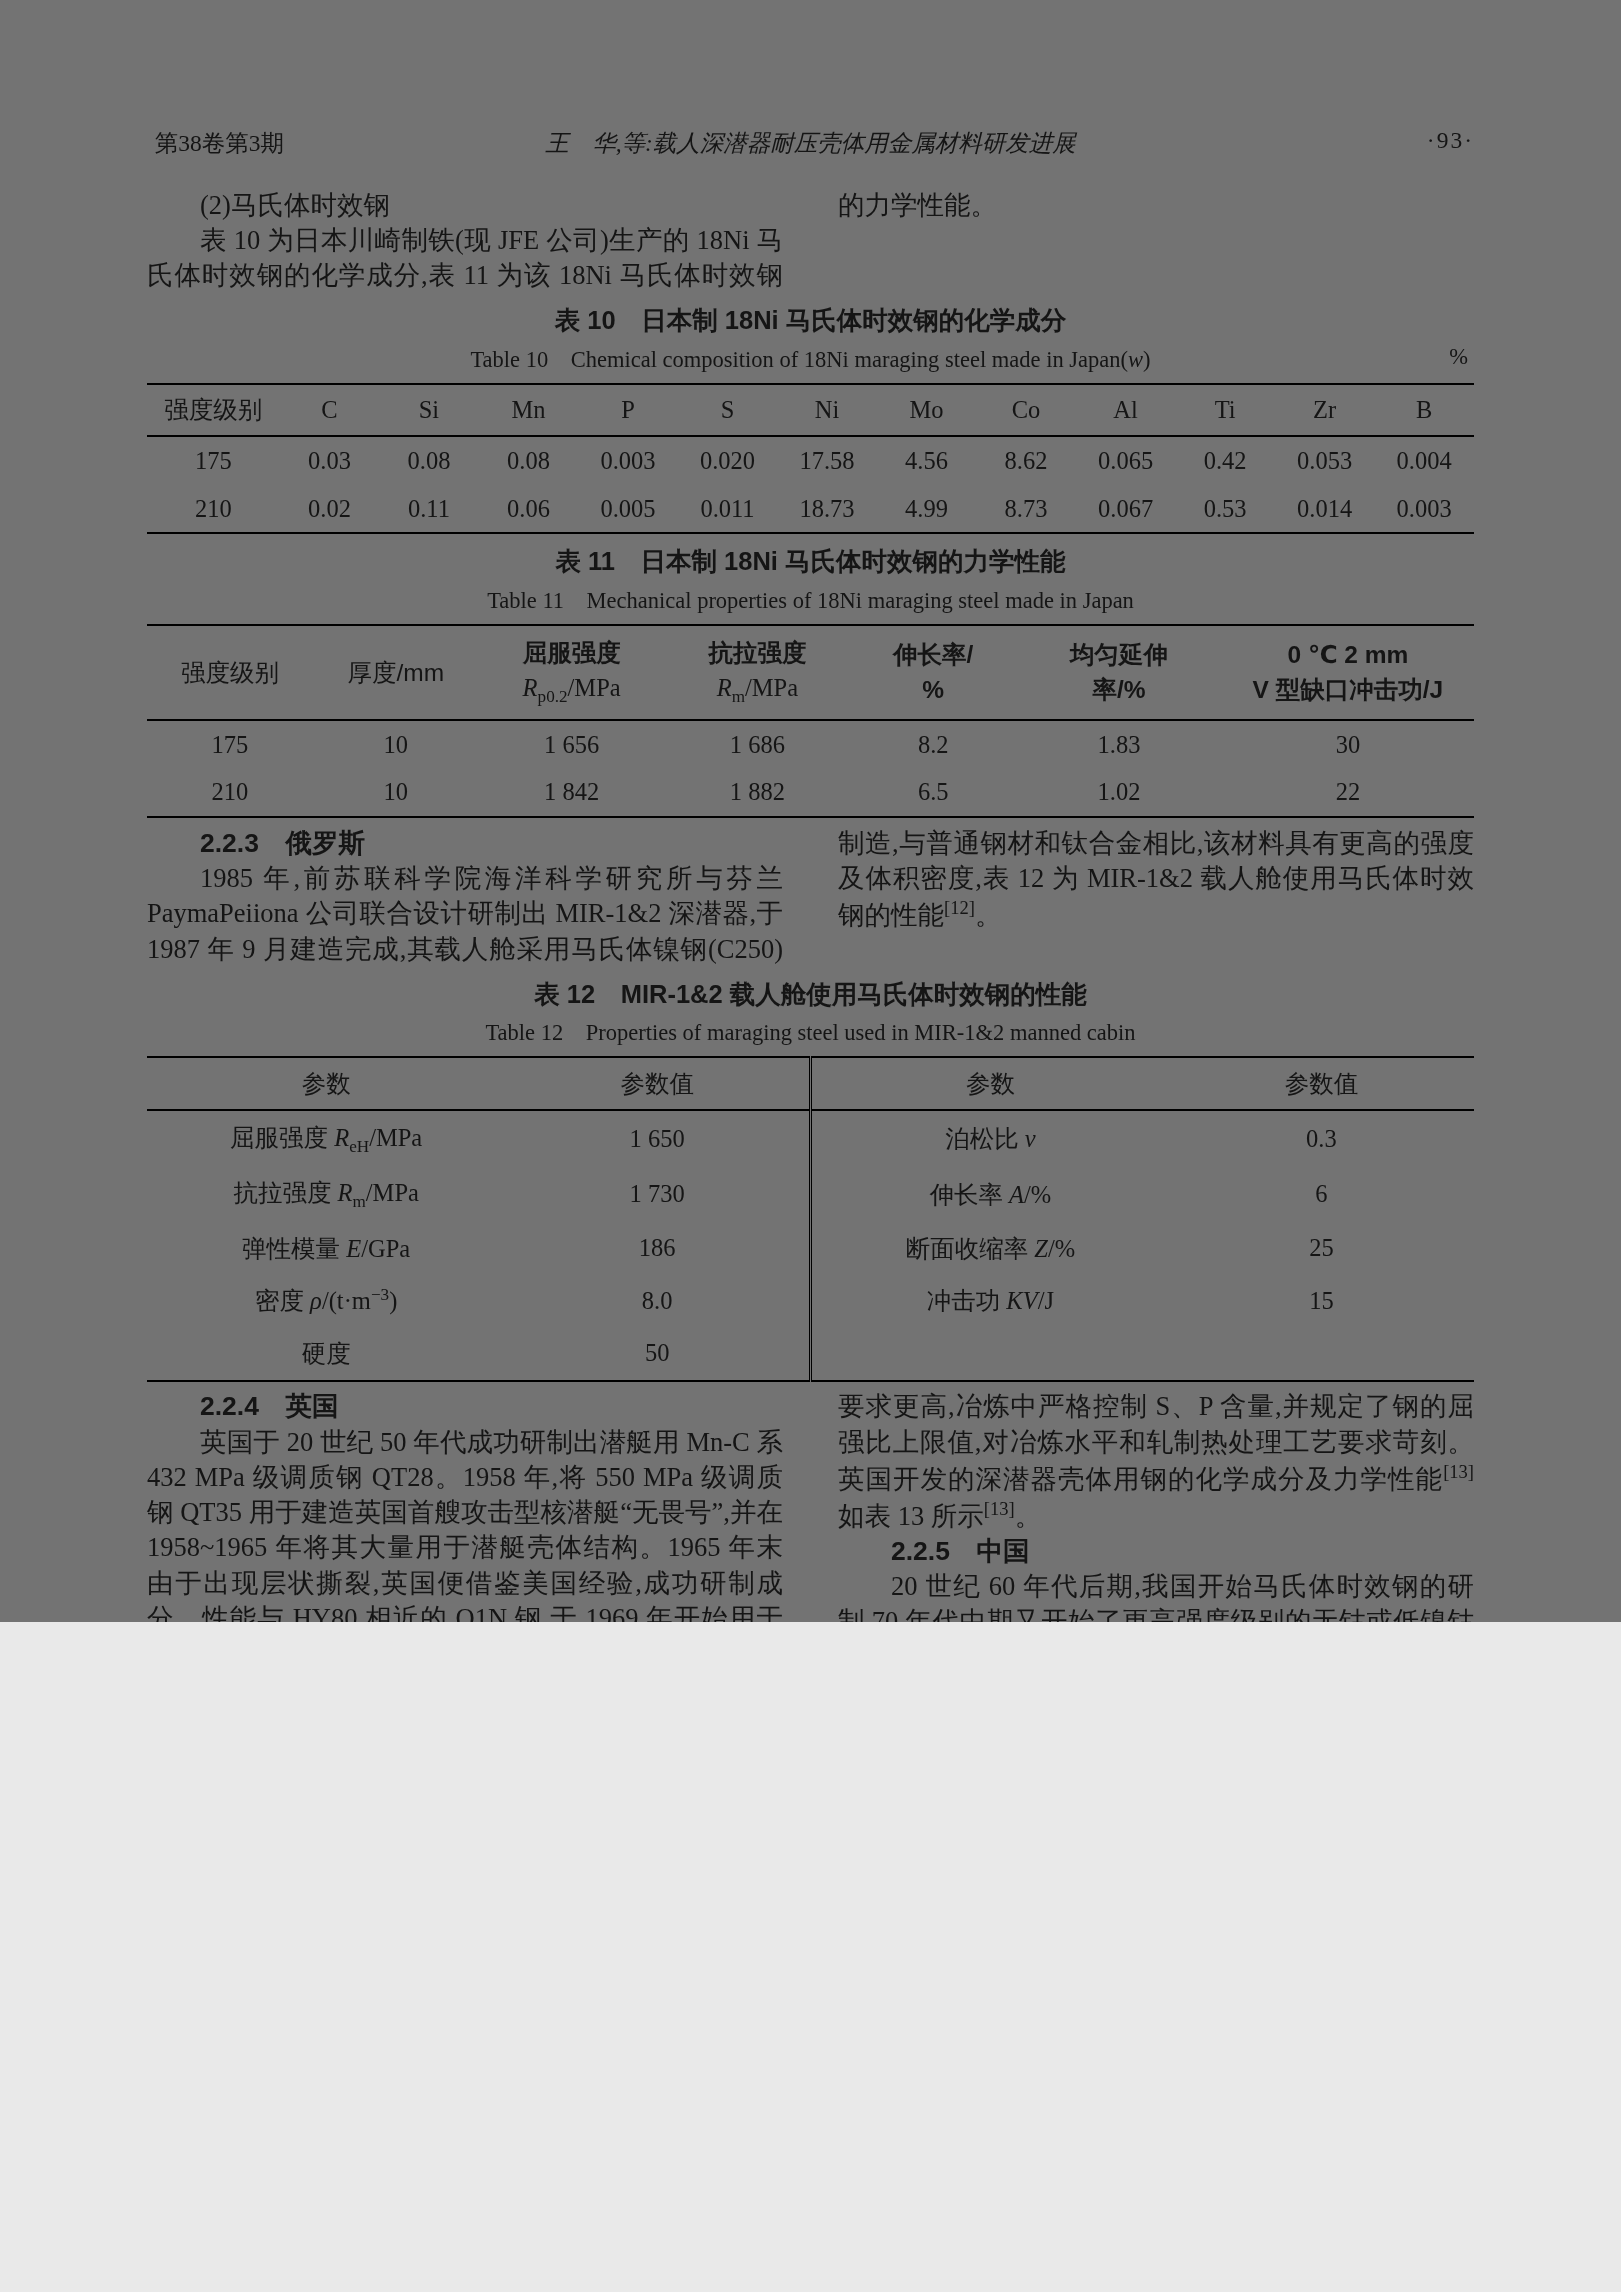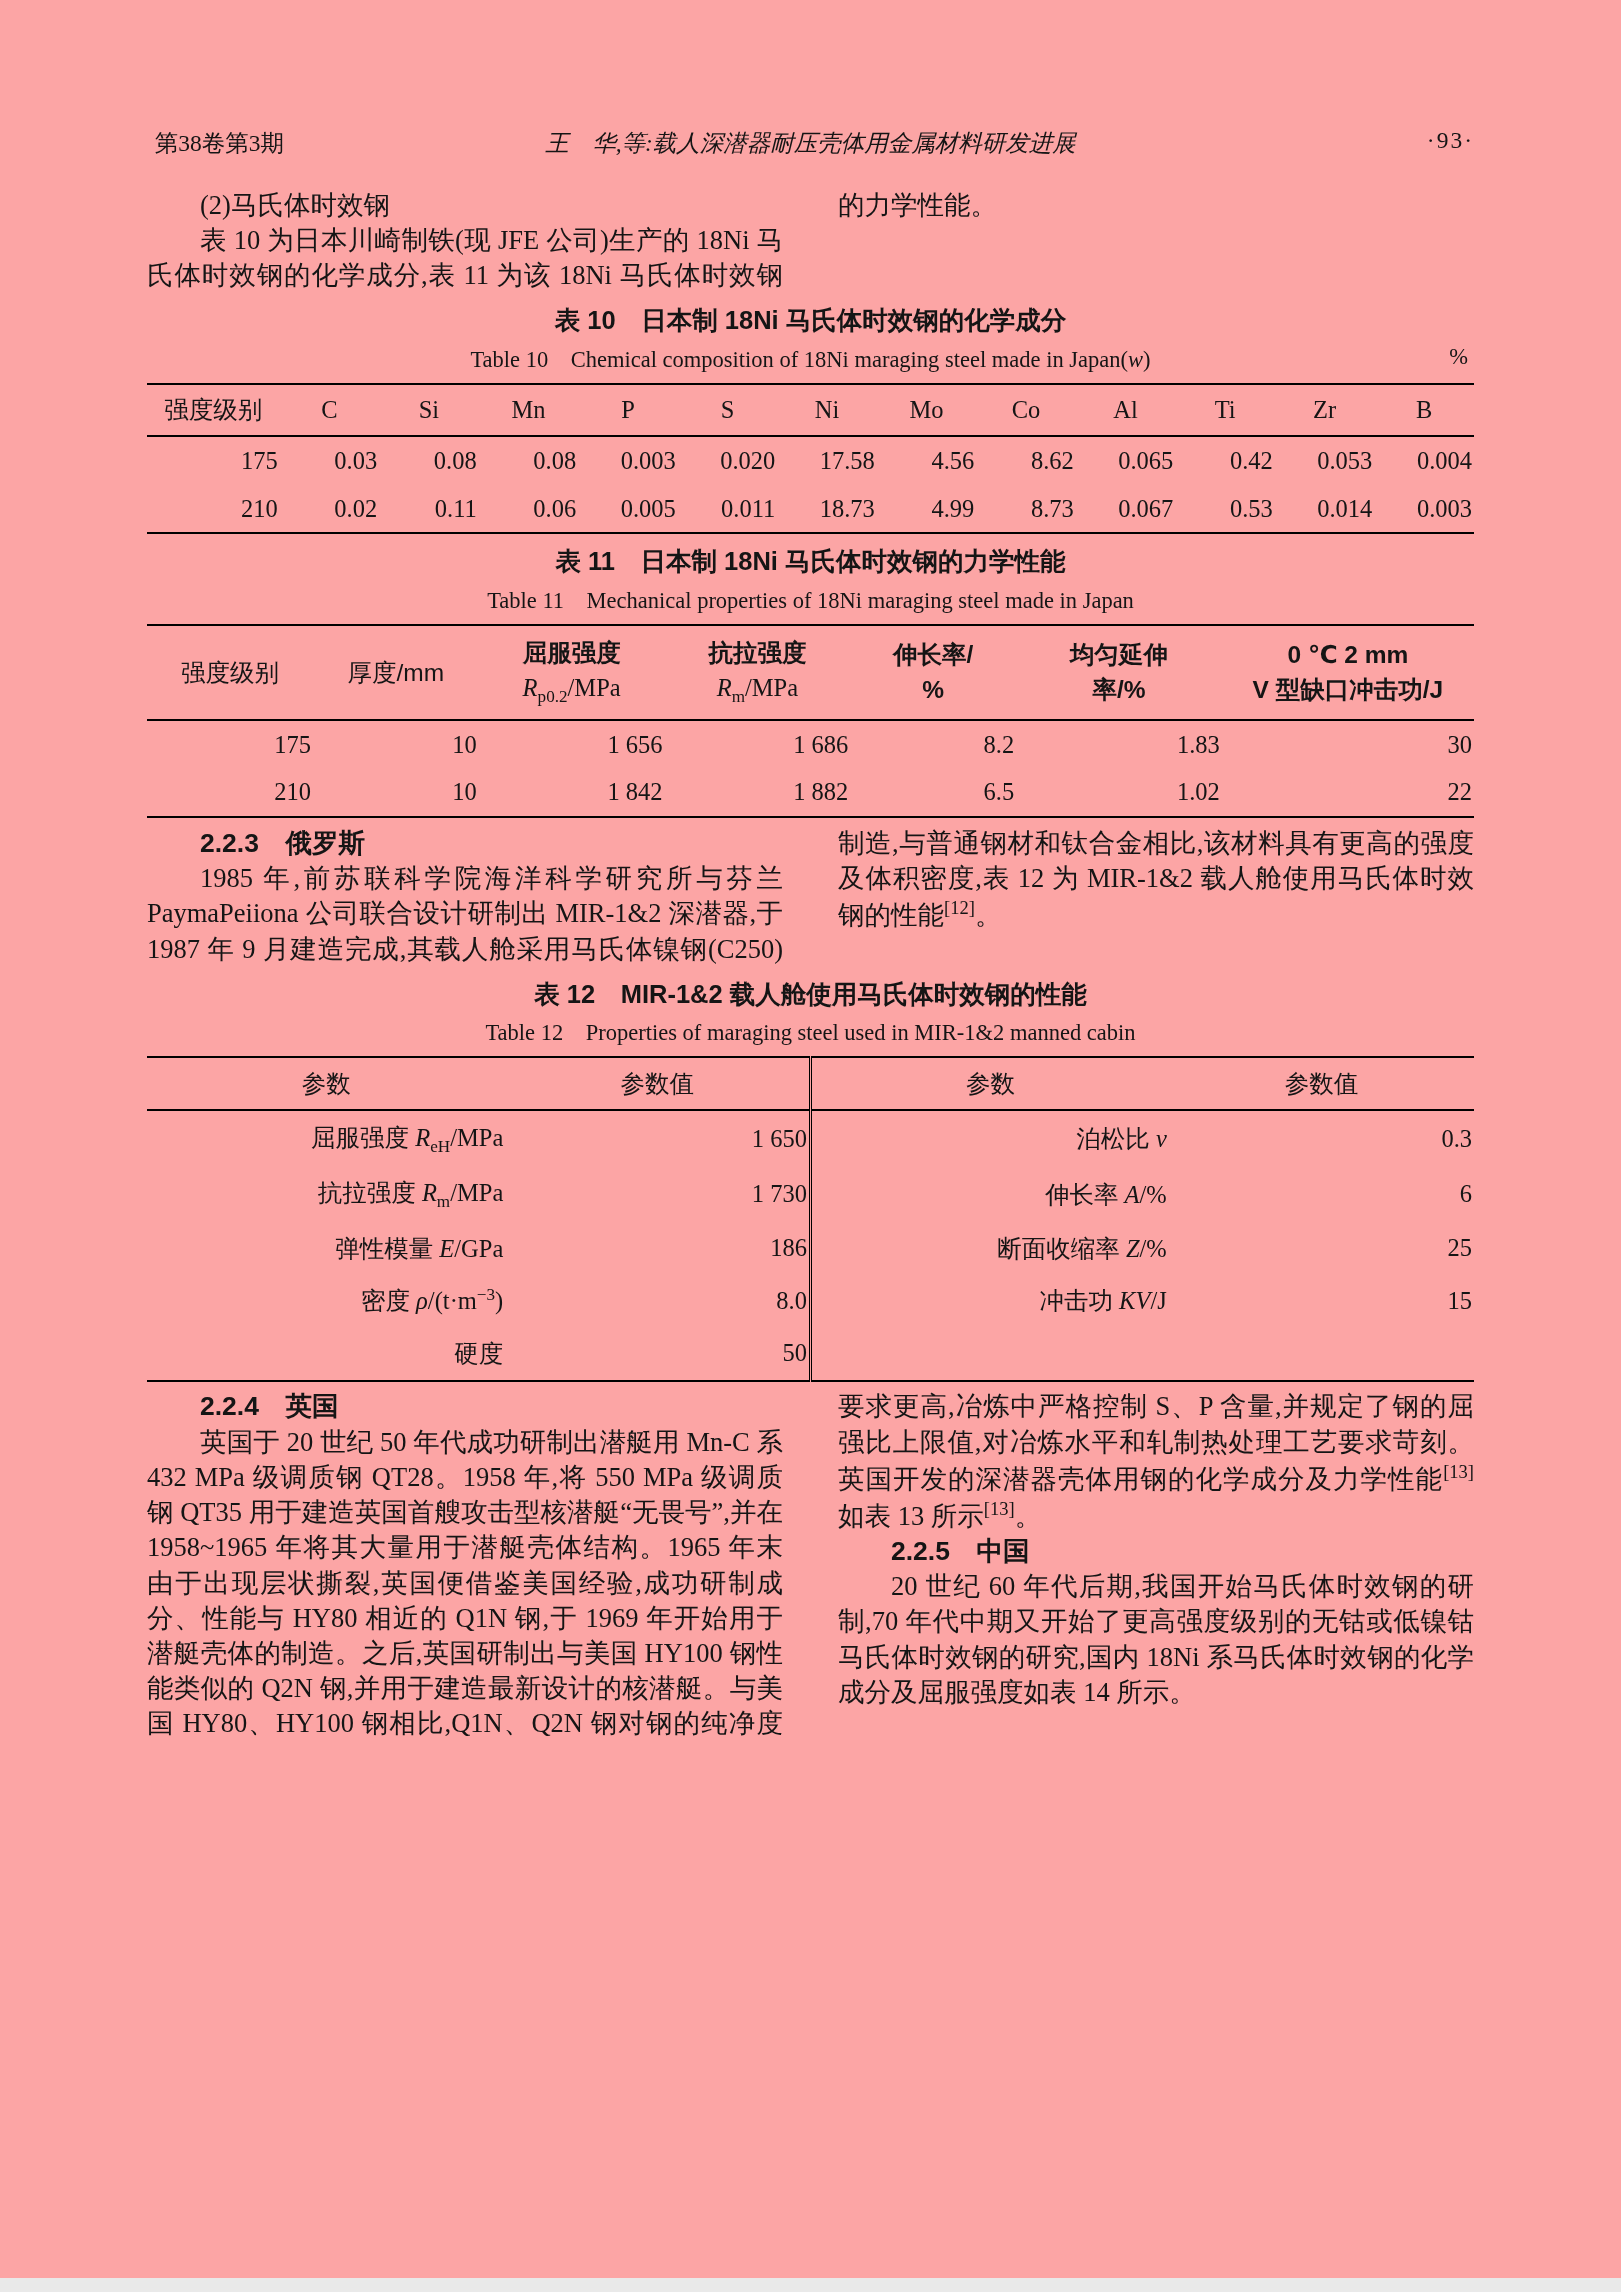--- a/index.html
+++ b/index.html
@@ -1,18 +1,18 @@
 <!DOCTYPE html>
 <html><head>
 <meta charset="utf-8">
 <style>
   html,body{margin:0;padding:0;background:#e9e9e9;}
   body{font-family:"Liberation Serif","DejaVu Serif",serif;color:#151515;}
   .page{
-    box-sizing:border-box;width:1621px;height:2278px;margin:0 auto;background:#fca5a5;
+    box-sizing:border-box;width:1621px;height:1622px;margin:0 auto;background:#737373;
     padding:127px 147px 0 147px;position:relative;overflow:hidden;
   }
   
   .pg-header{position:relative;height:35px;font-size:23.5px;margin-bottom:25.5px;}
   .hd-issue{position:absolute;left:7.8px;top:0;}
   .hd-running{display:block;text-align:center;font-style:italic;}
   .hd-pageno{position:absolute;right:0;top:0;letter-spacing:2px;}
   
   .twocol{column-count:2;column-gap:55px;font-size:26.5px;line-height:1.33;text-align:justify;margin-bottom:5.9px;}
   .twocol p{margin:0;text-indent:2em;}
@@ -20,21 +20,21 @@
   
   .tablock{margin-top:9.8px;margin-bottom:7.8px;}
   .cap-cn{text-align:center;font-family:"Liberation Sans","DejaVu Sans",sans-serif;font-weight:bold;font-size:25.5px;margin-bottom:5.9px;}
   .cap-row{position:relative;text-align:center;font-size:22.5px;margin-bottom:7.8px;}
   .cap-unit{position:absolute;right:5.9px;top:0;}
   
   table.t3{width:100%;border-collapse:collapse;table-layout:fixed;font-size:24.5px;
            border-top:2.9px solid #000;border-bottom:2.9px solid #000;}
   table.t3 thead tr{border-bottom:2px solid #000;}
   table.t3 th{font-weight:normal;padding:8.8px 2px;text-align:center;vertical-align:middle;}
-  table.t3 td{padding:9.8px 2px;text-align:right;vertical-align:middle;}
+  table.t3 td{padding:9.8px 2px;text-align:center;vertical-align:middle;}
   .bh{font-family:"Liberation Sans","DejaVu Sans",sans-serif;font-weight:bold;}
   .l1,.l2{line-height:1.45;}
   
   .dvl{border-left:3.9px double #000;}
   i{font-style:italic;}
   sup,sub{font-size:70%;}
 </style>
 </head>
 <body>
 

